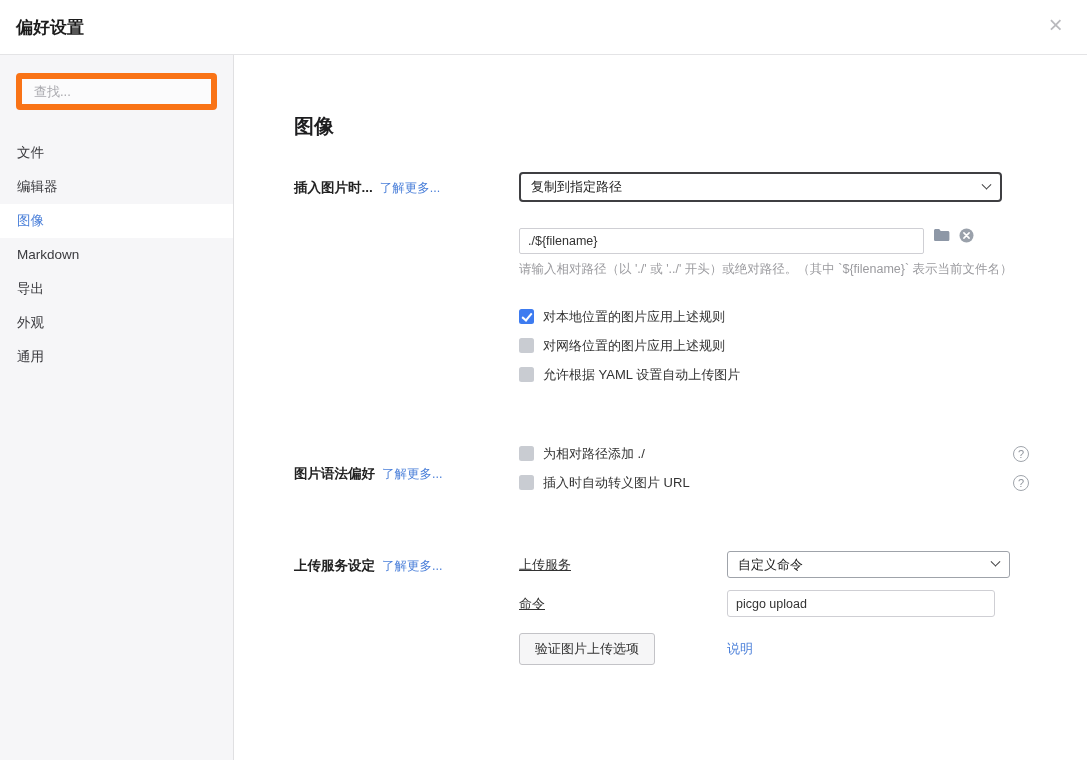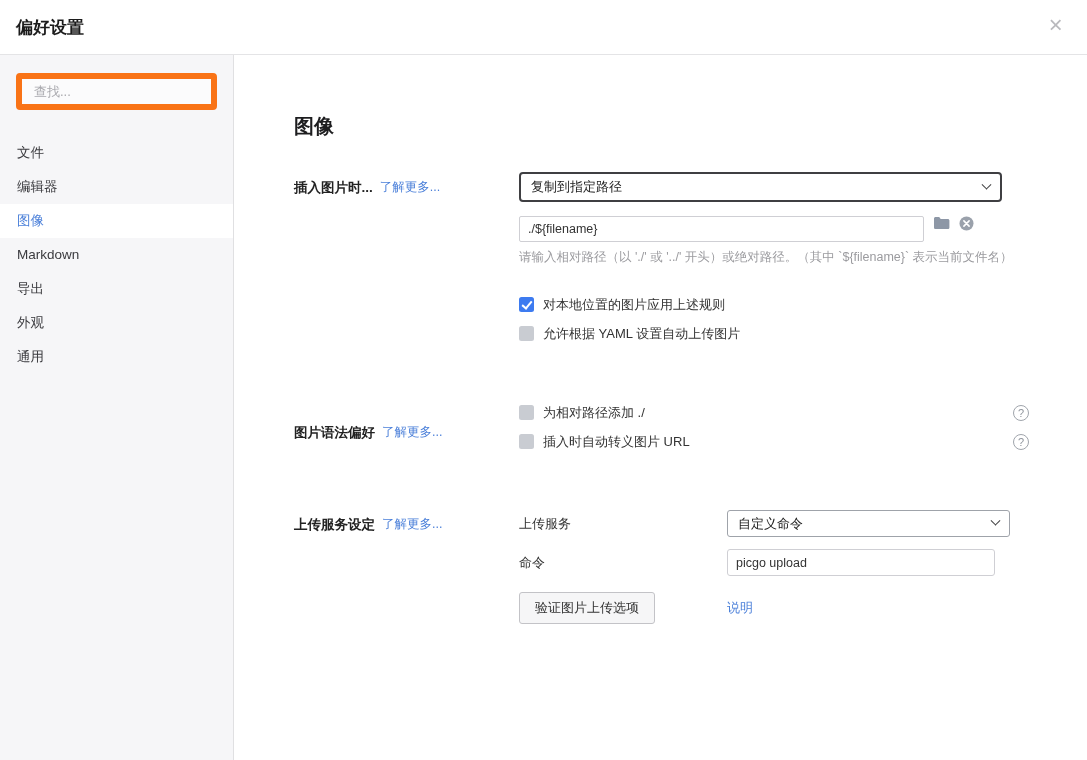--- a/index.html
+++ b/index.html
@@ -20,29 +20,29 @@
   .search-input { width:100%; height:37px; border:6px solid #f97316; border-radius:4px; background:#fbfbfc; padding:0 12px; font-size:13px; color:#333; outline:none; font-family:inherit; }
   .search-input::placeholder { color:#a9a9ae; }
   .side-item { height:34px; line-height:34px; padding-left:17px; font-size:13.5px; color:#3a3a3e; cursor:pointer; }
   .side-item.active { background:#fff; color:#4a7fd9; }
 
   
   .main { flex:1; padding:58px 56px 0 60px; overflow:hidden; }
   .page-title { font-size:20px; font-weight:bold; color:#1d1d1f; margin-bottom:32px; }
 
   .section { display:flex; align-items:flex-start; margin-bottom:50px; }
-  .sec-label-col { width:225px; flex:none; display:flex; gap:7px; align-items:flex-start; padding-top:7px; }
+  .sec-label-col { width:225px; flex:none; display:flex; gap:7px; align-items:center; padding-top:7px; }
   .sec-title { font-size:13.5px; font-weight:bold; color:#222; white-space:nowrap; }
   a.link { font-size:12.5px; color:#4a7fd9; text-decoration:none; white-space:nowrap; cursor:pointer; }
 
   .controls { width:510px; }
 
   
   .select { display:flex; align-items:center; justify-content:space-between; border-radius:4px; background:#fff; cursor:pointer; padding:0 10px; font-size:13px; color:#222; }
-  .select-primary { width:483px; height:30px; border:2px solid #3f3f42; margin-bottom:14px; }
+  .select-primary { width:483px; height:30px; border:2px solid #3f3f42; margin-bottom:26px; }
   .select-small { width:283px; height:27px; border:1px solid #9fa3aa; border-radius:3px;align-items:center; }
   .chev { width:7px; height:7px; border-right:1.7px solid #3c3c3e; border-bottom:1.7px solid #3c3c3e; transform:rotate(45deg) translate(-2px,-2px); flex:none; }
 
   
   .path-row { display:flex; align-items:flex-start; gap:9px; margin-bottom:7px; }
   .text-input { height:26px; border:1px solid #cfcfd4; border-radius:2px; padding:0 8px; font-size:12.5px; color:#333; outline:none; background:#fff; font-family:inherit; }
   .path-input { width:405px; }
   .icon-btn { display:flex; align-items:center; cursor:pointer; }
 
   .hint { font-size:12.5px; color:#9b9b9f; margin-bottom:28px; }
@@ -50,21 +50,21 @@
   
   .check-row { display:flex; align-items:center; gap:9px; height:21px; margin-bottom:8px; cursor:pointer; }
   .cb { position:relative; width:15px; height:15px; border-radius:2.5px; background:#c9ccd2; flex:none; }
   .cb[data-checked="true"] { background:#3d7bf0; }
   .cb[data-checked="true"]::after { content:""; position:absolute; left:5px; top:2px; width:4px; height:8px; border:solid #fff; border-width:0 2px 2px 0; transform:rotate(40deg); }
   .cb-label { font-size:13px; color:#333; }
   .help { margin-left:auto; width:16px; height:16px; border:1px solid #a0a5ac; border-radius:50%; color:#8f949c; font-size:11px; display:flex; align-items:center; justify-content:center; cursor:pointer; flex:none; }
 
   
   .up-row { display:flex; align-items:center; margin-bottom:12px; }
-  .up-label { width:208px; flex:none; font-size:13px; color:#333; }
+  .up-label { width:208px; flex:none; font-size:13px; color:#333;text-decoration:underline; }
   .cmd-input { width:268px; height:27px; border-radius:3px; }
   .validate-btn { width:208px; flex:none; }
   .btn { display:inline-block; padding:6px 15px; font-size:13px; color:#333; background:#f6f6f7; border:1px solid #c3c3c7; border-radius:3px; cursor:pointer; font-family:inherit; }
 </style>
 </head>
 <body>
 
 <div class="app">
 
   <div class="hdr">
@@ -115,20 +115,24 @@
             </span>
           </div>
           <div class="hint">请输入相对路径（以 './' 或 '../' 开头）或绝对路径。（其中 `${filename}` 表示当前文件名）</div>
 
           <div class="check-row">
             <span class="cb" data-checked="true"></span>
             <span class="cb-label">对本地位置的图片应用上述规则</span>
           </div>
           <div class="check-row">
             <span class="cb" data-checked="false"></span>
+            <span class="cb-label">对网络位置的图片应用上述规则</span>
+          </div>
+          <div class="check-row">
+            <span class="cb" data-checked="false"></span>
             <span class="cb-label">允许根据 YAML 设置自动上传图片</span>
           </div>
         </div>
       </div>
 
       <div class="section">
         <div class="sec-label-col" style="padding-top:2px;margin-top:20px;">
           <span class="sec-title">图片语法偏好</span>
           <a class="link">了解更多...</a>
         </div>

